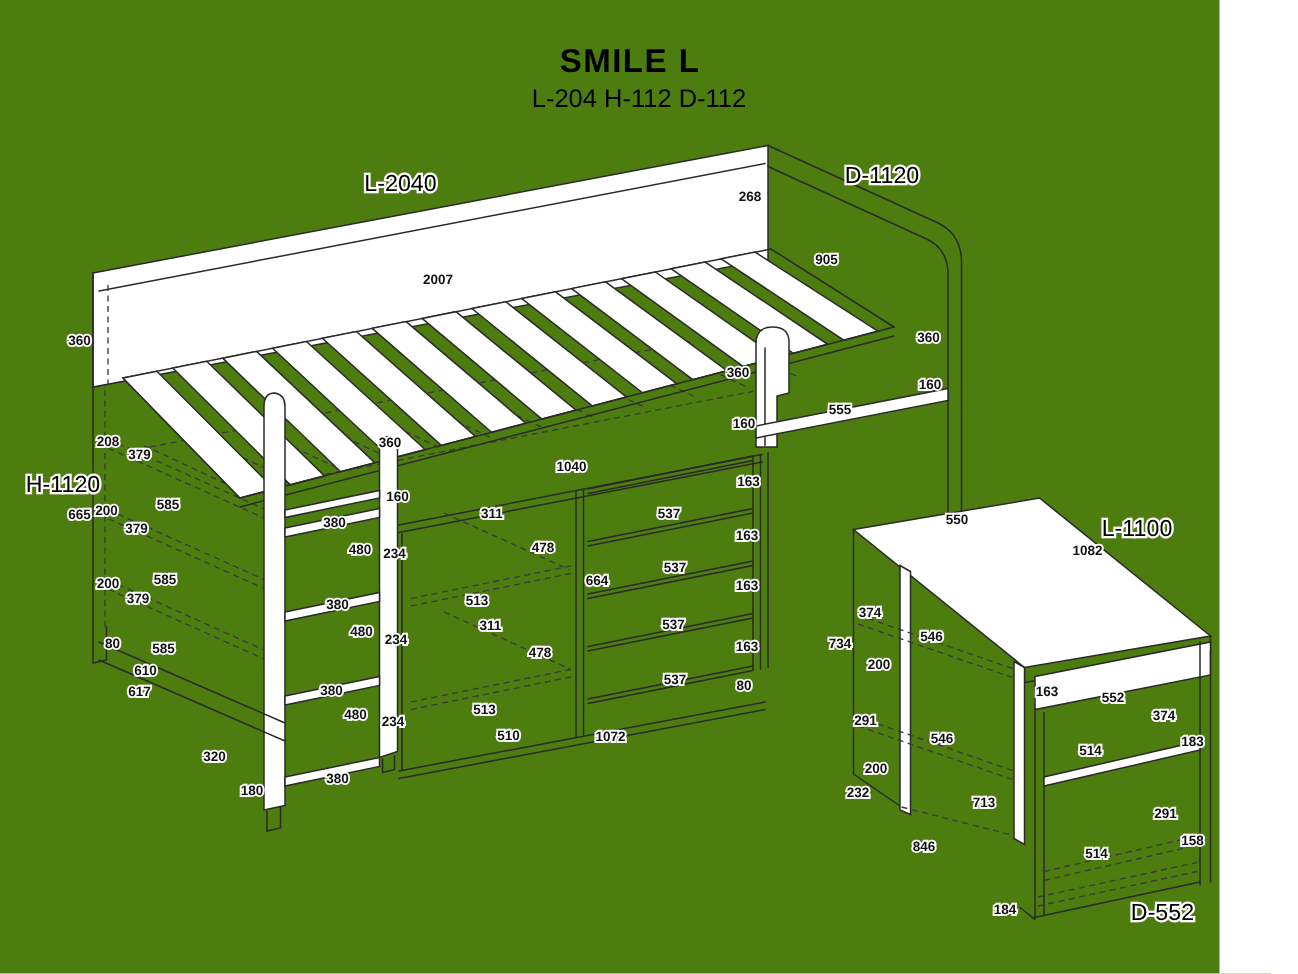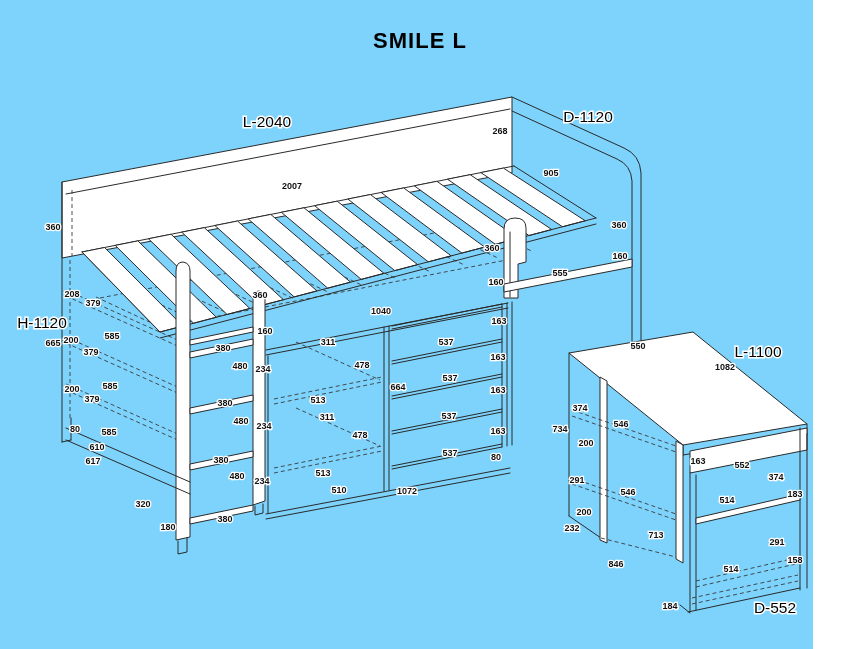--- a/index.html
+++ b/index.html
@@ -1,35 +1,36 @@
 <!DOCTYPE html>
 <html><head>
 <meta charset="utf-8">
 <style>
   html,body{margin:0;padding:0;background:#fff;}
-  #stage{position:relative;width:813px;height:649px;background:#7dd3fc;overflow:hidden;
+  #stage{position:relative;width:813px;height:649px;background:#4d7c0f;overflow:hidden;
          font-family:"Liberation Sans",sans-serif;}
   #title{position:absolute;top:28px;left:0;width:840px;text-align:center;
          font-size:22px;font-weight:bold;color:#000;letter-spacing:1px;}
   #subtitle{position:absolute;top:56px;left:0;width:852px;text-align:center;
          font-size:17px;color:#000;}
   svg{position:absolute;top:0;left:0;}
   .ln  {fill:none;stroke:#2a2a2a;stroke-width:1;stroke-linecap:round;}
   .lnf {fill:#ffffff;stroke:#2a2a2a;stroke-width:1;}
   .dash{fill:none;stroke:#3a3a3a;stroke-width:0.9;stroke-dasharray:4 3;}
   text.dim {font-family:"Liberation Sans",sans-serif;font-size:9px;font-weight:700;fill:#111;
             text-anchor:middle;paint-order:stroke;stroke:#fff;stroke-width:2.5px;}
   text.main{font-family:"Liberation Sans",sans-serif;font-size:15.5px;font-weight:400;fill:#000;
             text-anchor:middle;paint-order:stroke;stroke:#fff;stroke-width:3px;}
 </style>
 </head>
 <body>
 
 <div id="stage">
   <div id="title">SMILE L</div>
+  <div id="subtitle">L-204 H-112 D-112</div>
 
   <svg width="865" height="649" viewBox="0 0 865 649">
 
     <g>
 
       <path class="lnf" d="M62,182 L512,97 L512,173 L62,258 Z"></path>
       <path class="ln" d="M66,194 L510,109"></path>
       <path class="ln" d="M62,182 V442"></path>
 
       <path class="dash" d="M72,190 V256 M70,260 V418

